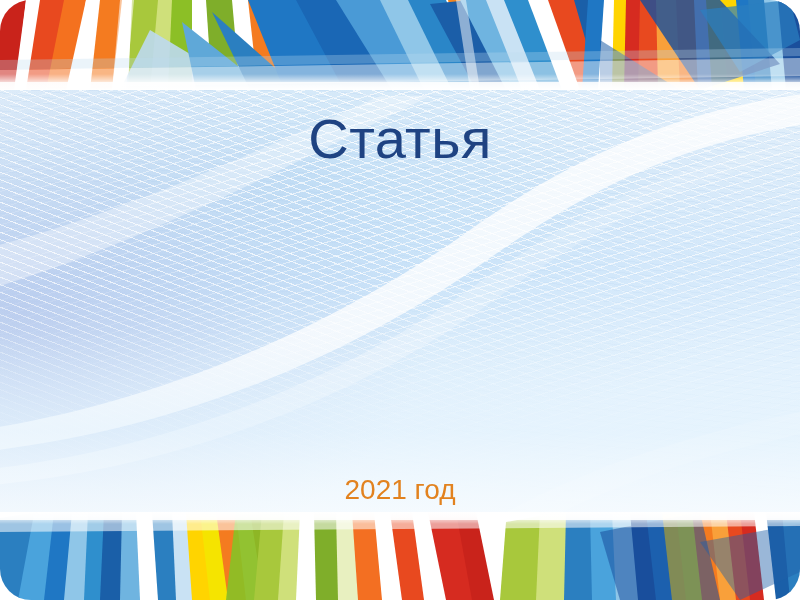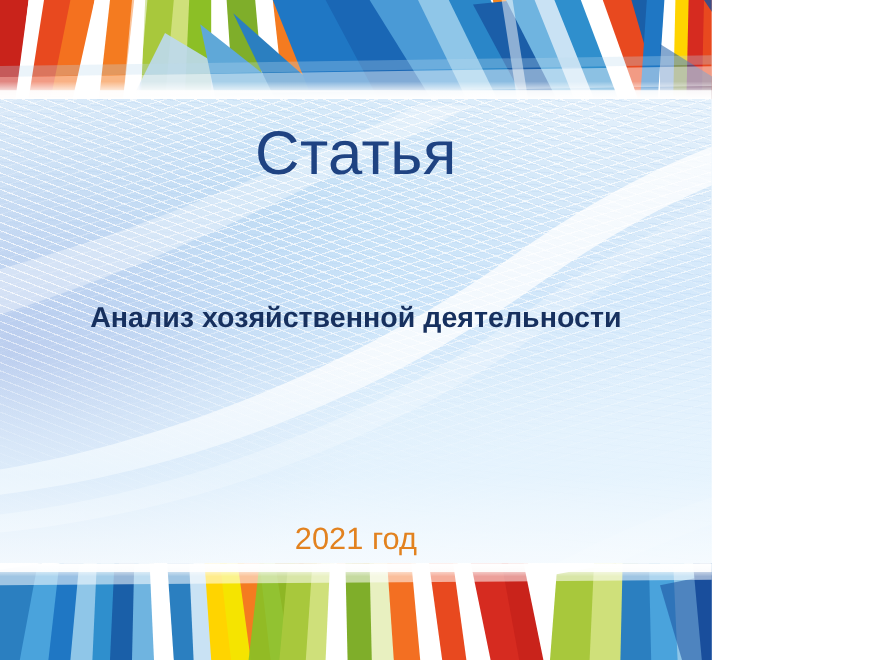--- a/index.html
+++ b/index.html
@@ -3,22 +3,23 @@
 <meta charset="utf-8">
 <title>Слайд</title>
 <style>
   html,body{margin:0;padding:0;}
   body{
     width:800px;height:600px;overflow:hidden;
     font-family:"Liberation Sans","DejaVu Sans",sans-serif;
     background:#ffffff;
   }
   .slide{
-    position:relative;width:647px;height:600px;overflow:hidden;
+    position:relative;width:800px;height:600px;overflow:hidden;
     background:linear-gradient(178deg,#ffffff 0%,#eaf4fc 12%,#dcecfa 30%,#d5e9fb 46%,#e2f1fd 62%,#eef7fe 78%,#f7fbff 92%,#ffffff 100%);
+    border-radius:31px;
   }
 
   
   .bg-layer{position:absolute;inset:0;pointer-events:none;}
 
   .mesh-a{
     background-image:repeating-linear-gradient(21deg,
         rgba(255,255,255,0.85) 0px,rgba(255,255,255,0.85) 1px,
         rgba(255,255,255,0) 1px,rgba(255,255,255,0) 7px);
     opacity:.85;
@@ -245,16 +246,15 @@
       <polygon points="600,20 700,0 720,88 620,88" fill="#1a4f9c" opacity="0.55"></polygon>
       <polygon points="700,30 800,12 800,60 740,88" fill="#1f5fa8" opacity="0.45"></polygon>
 
       <rect x="0" y="0" width="800" height="8" fill="#ffffff" opacity="0.9"></rect>
       <polygon points="0,0 800,0 800,14 0,20" fill="#ffffff" opacity="0.55"></polygon>
     </svg>
     <div class="band-fade-bottom"></div>
   </div>
 
   <div class="title">Статья</div>
-  <div class="subtitle">Анализ хозяйственной деятельности</div>
   <div class="year">2021 год</div>
 
 </div>
 
 </body></html>

